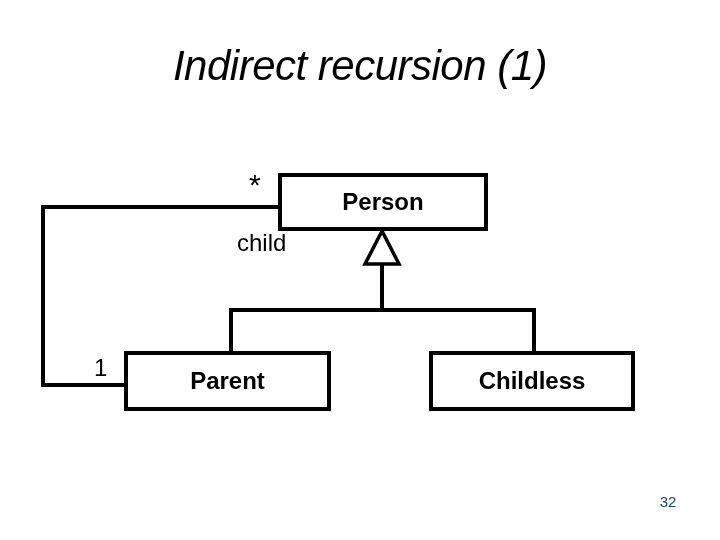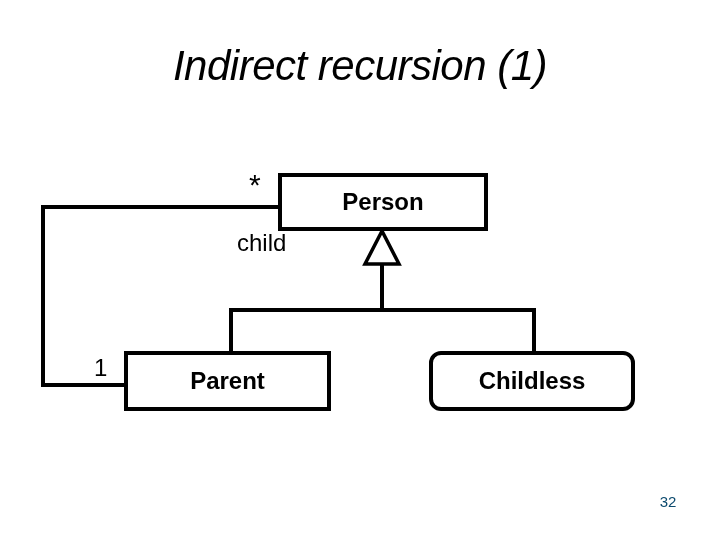--- a/index.html
+++ b/index.html
@@ -41,21 +41,21 @@
     background: #ffffff;
     display: flex;
     align-items: center;
     justify-content: center;
     font-size: 24px;
     font-weight: 700;
     color: #000000;
   }
   .person-box    { left: 278px; top: 173px; width: 210px; height: 58px; }
   .parent-box    { left: 124px; top: 351px; width: 207px; height: 60px; }
-  .childless-box { left: 429px; top: 351px; width: 206px; height: 60px; border-radius: 12px; }
+  .childless-box { left: 429px; top: 351px; width: 206px; height: 60px; }
 
   
   .assoc-top    { left: 41px;  top: 205px; width: 237px; height: 4px; }
   .assoc-vert   { left: 41px;  top: 205px; width: 4px;   height: 182px; }
   .assoc-bottom { left: 41px;  top: 383px; width: 83px;  height: 4px; }
 
   
   .tree-stem       { left: 380px; top: 263px; width: 4px;   height: 48px; }
   .tree-horizontal { left: 229px; top: 308px; width: 307px; height: 4px; }
   .tree-drop-left  { left: 229px; top: 308px; width: 4px;   height: 45px; }

